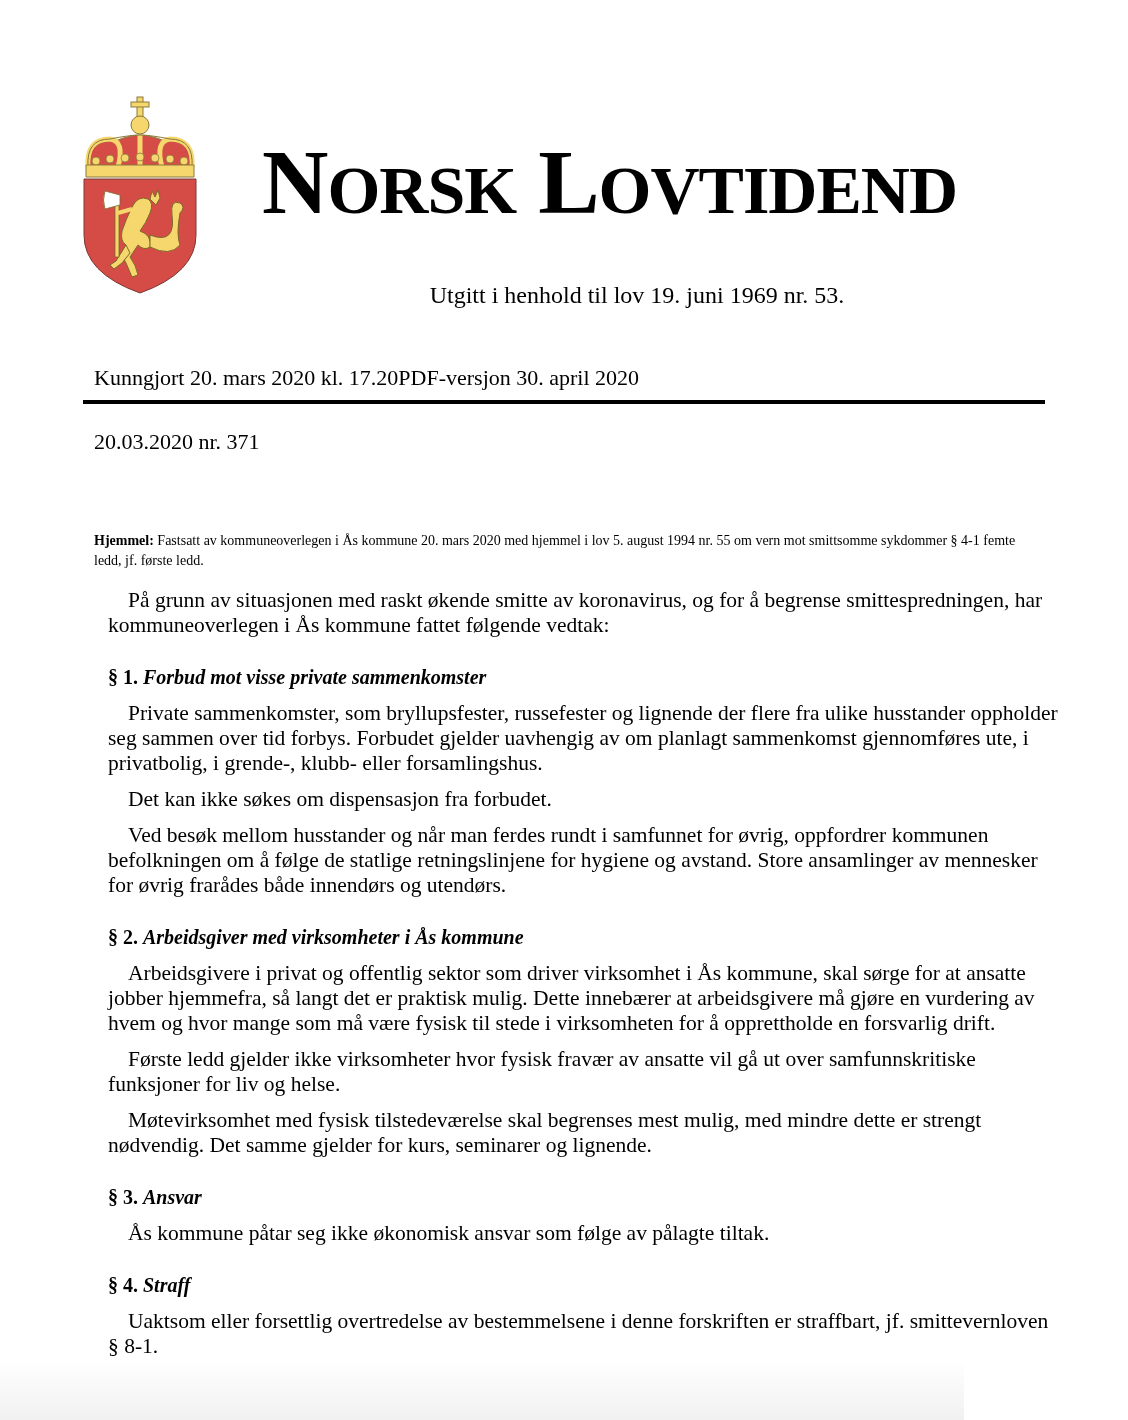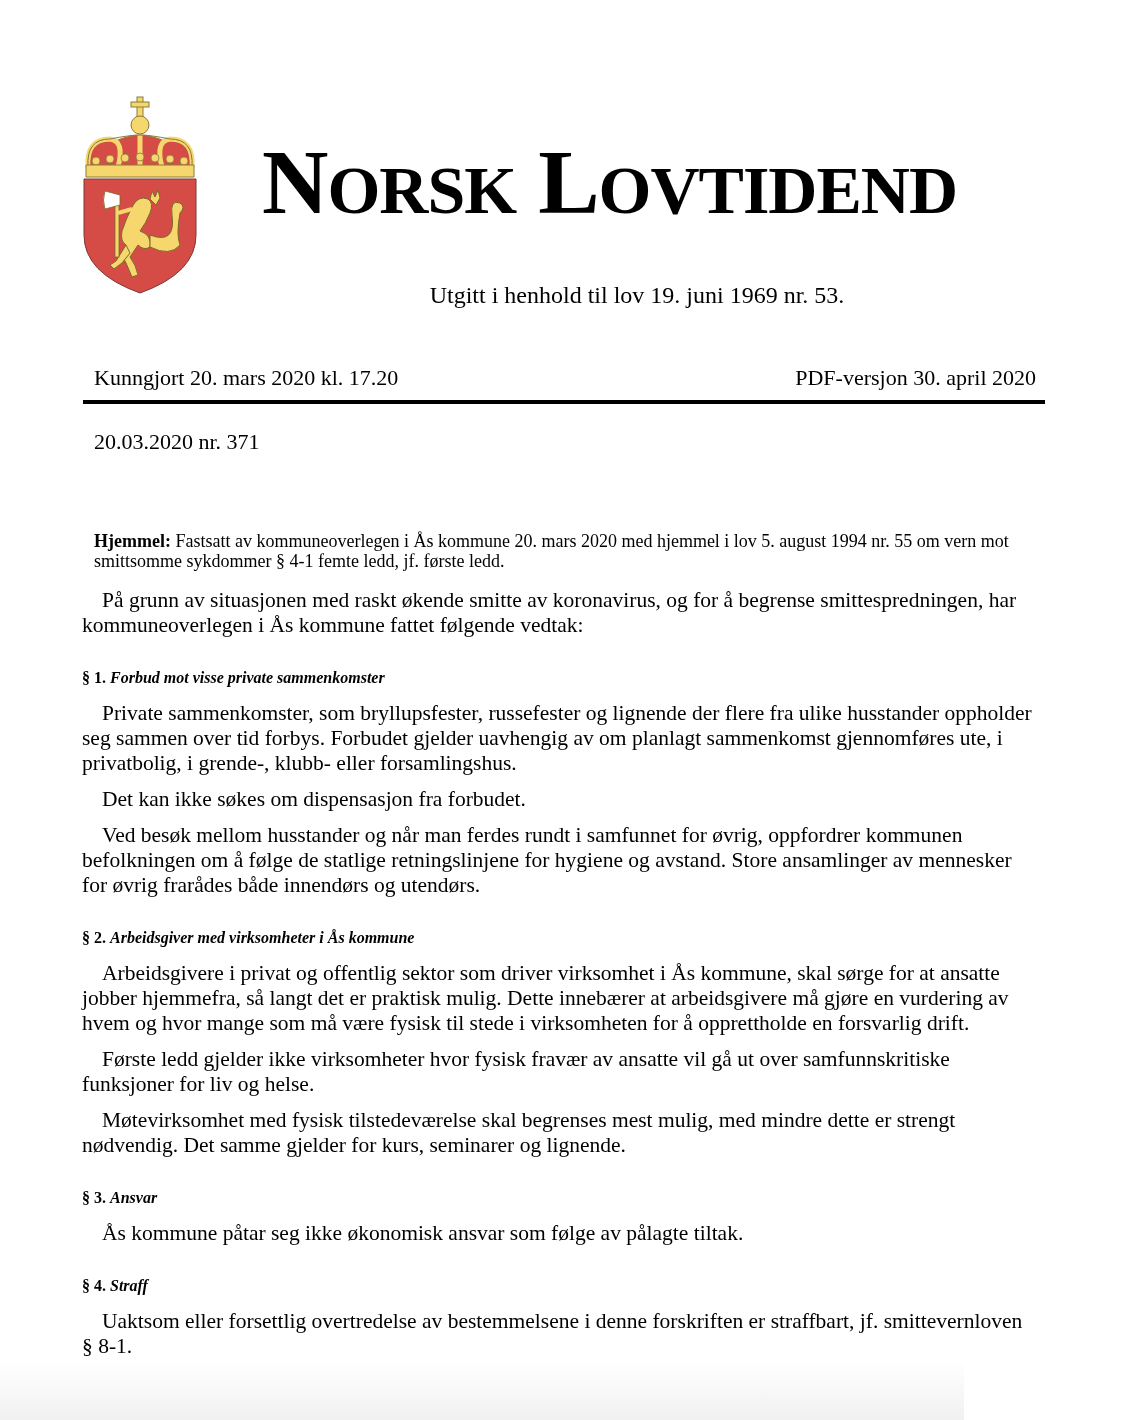--- a/index.html
+++ b/index.html
@@ -26,39 +26,39 @@
   .masthead-sub {
     position: absolute; left: 262px; top: 240px; width: 750px; text-align: center;
     font-weight: bold; font-size: 37px; line-height: 44px; white-space: nowrap;
   }
   .masthead-legal {
     position: absolute; left: 262px; top: 282px; width: 750px; text-align: center;
     font-size: 24px; line-height: 26px; white-space: nowrap;
   }
   .pubrow {
     position: absolute; left: 94px; top: 364px; width: 942px;
-    display: flex; justify-content: space-between; font-size: 22px; line-height: 28px; gap: 23px;
+    display: flex; justify-content: flex-start; font-size: 22px; line-height: 28px;
   }
   .rule { position: absolute; left: 83px; top: 400px; width: 962px; height: 4px; background: #000; }
   .docno { position: absolute; left: 94px; top: 428px; font-size: 22px; line-height: 28px; }
   .doc-title {
     position: absolute; left: 94px; top: 458px; width: 950px;
     font-weight: bold; font-size: 26px; line-height: 34px;
   }
   .hjemmel {
     position: absolute; left: 94px; top: 531px; width: 950px;
-    font-size: 18px; line-height: 20px;
+    font-size: 14px; line-height: 20px;
   }
   .hjemmel b { font-weight: bold; }
   .body {
-    position: absolute; left: 82px; top: 588px; width: 950px;
+    position: absolute; left: 108px; top: 588px; width: 950px;
     font-size: 21.5px; line-height: 25px;
   }
   .body p { margin: 0 0 11px 0; text-indent: 20px; }
-  .body h3 { font-size: 16px; line-height: 25px; margin: 27px 0 11px 0; font-weight: bold; }
+  .body h3 { font-size: 20px; line-height: 25px; margin: 27px 0 11px 0; font-weight: bold; }
   .body h3 i { font-style: italic; }
 </style>
 </head>
 <body>
 
 <div class="page">
 
   <svg class="crest" viewBox="0 0 120 200">
 
     <rect x="57" y="2" width="6" height="20" fill="#f5d76e" stroke="#8a7a3a" stroke-width="1"></rect>

